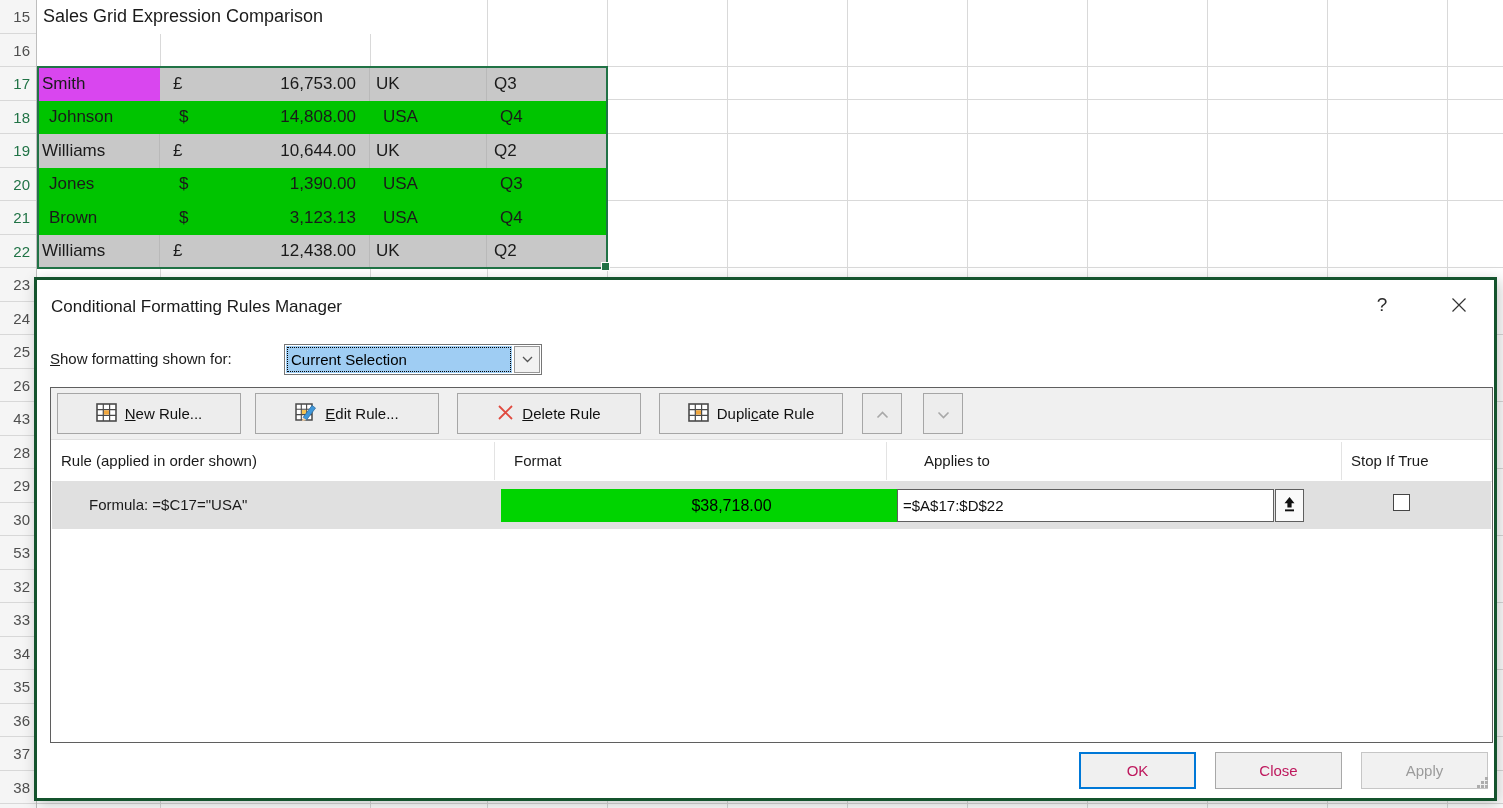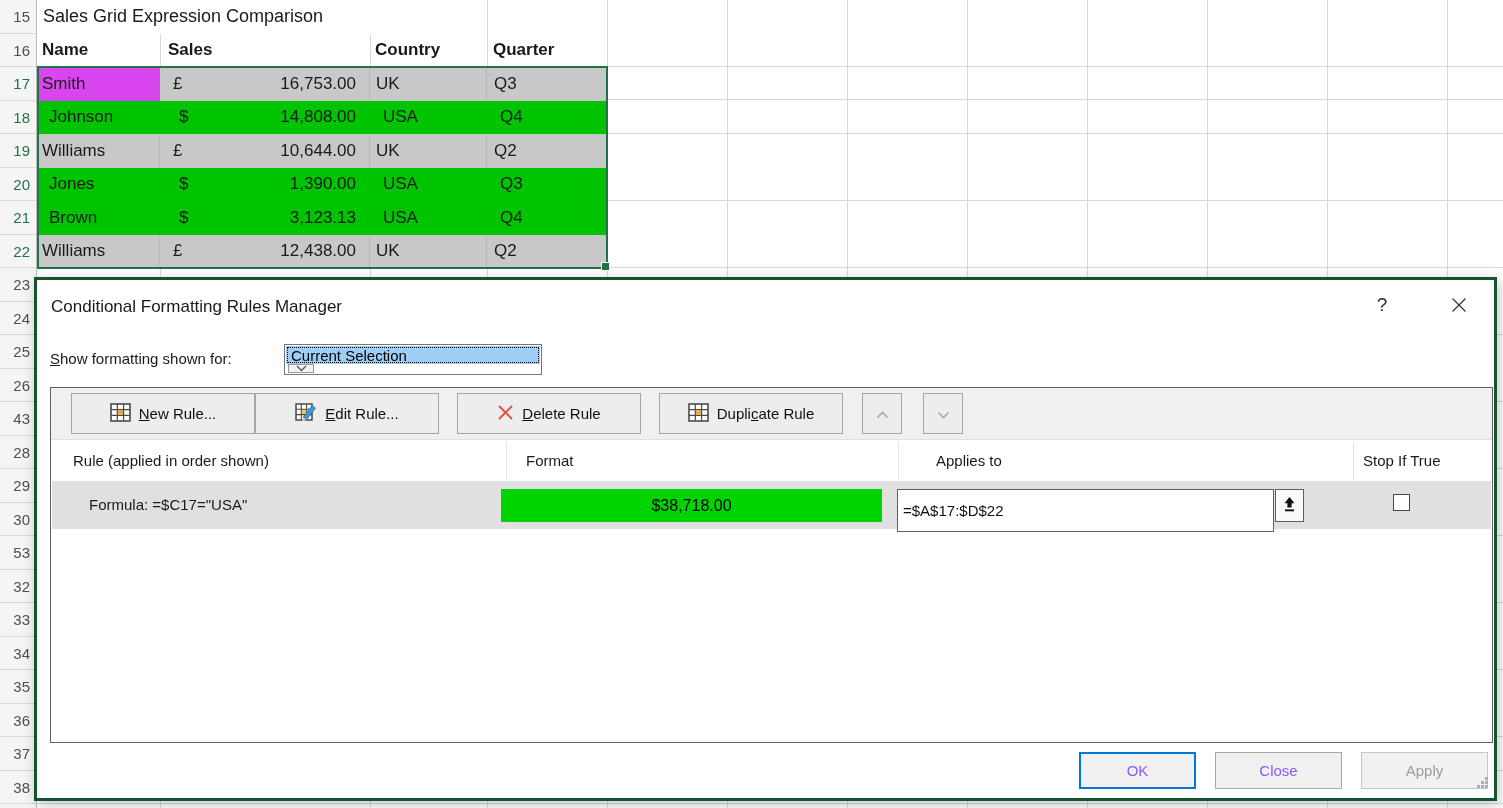--- a/index.html
+++ b/index.html
@@ -37,53 +37,53 @@
   .dialog{position:absolute;left:34px;top:277px;width:1463px;height:524px;background:#fff;
       border:3px solid #14532d;box-shadow:3px 4px 14px rgba(0,0,0,.22);box-sizing:border-box;}
   .dlg-title{position:absolute;left:14px;top:17px;font-size:17px;}
   .dlg-help{position:absolute;left:1332px;top:12px;width:26px;height:26px;font-size:19px;color:#2b2b2b;
       display:flex;align-items:center;justify-content:center;cursor:pointer;}
   .dlg-close{position:absolute;left:1406px;top:11px;width:32px;height:28px;
       display:flex;align-items:center;justify-content:center;cursor:pointer;}
   .show-label{position:absolute;left:13px;top:70px;font-size:15px;}
   .accel{text-decoration:underline;}
   .combo{position:absolute;left:247px;top:64px;width:258px;height:31px;border:1px solid #767676;
-      background:#fff;display:flex;box-sizing:border-box;padding:1px;cursor:pointer;flex-direction:column;}
+      background:#fff;display:flex;box-sizing:border-box;padding:1px;cursor:pointer;}
   .combo-value{flex:1;background:var(--combo-blue,#9fcdf3);font-size:15px;display:flex;align-items:center;
       padding-left:5px;outline:1px dotted #000;outline-offset:-2px;color:#000;}
   .combo-btn{width:26px;margin-left:2px;border:1px solid #989898;background:#f2f2f2;
       display:flex;align-items:center;justify-content:center;box-sizing:border-box;}
   .rules-box{position:absolute;left:13px;top:107px;width:1443px;height:356px;
       border:1px solid #5f5f5f;background:#fff;box-sizing:border-box;}
   .toolbar{position:absolute;left:0;top:0;right:0;height:51px;background:#f0f0f0;
       border-bottom:1px solid #e0e0e0;}
   .tbtn{position:absolute;top:5px;height:41px;background:#ededed;border:1px solid #a6a6a6;
       font-size:15px;display:flex;align-items:center;justify-content:center;gap:8px;
       box-sizing:border-box;font-family:inherit;color:#111;padding:0;cursor:pointer;}
-  .tb-new{left:20px;width:184px}.tb-edit{left:204px;width:184px}
+  .tb-new{left:6px;width:184px}.tb-edit{left:204px;width:184px}
   .tb-del{left:406px;width:184px}.tb-dup{left:608px;width:184px}
   .tb-up{left:811px;width:40px}.tb-down{left:872px;width:40px}
   .lh span.colhead{position:absolute;top:13px;font-size:15px;}
   .lh .sep{position:absolute;top:3px;height:38px;width:1px;background:#e3e3e3;}
-  .lh{position:absolute;top:51px;height:42px;left:12px;right:0;border-bottom:1px solid #ececec;}
+  .lh{position:absolute;top:51px;height:42px;left:0;right:0;border-bottom:1px solid #ececec;}
   .rule-row{position:absolute;left:1px;right:1px;top:93px;height:48px;background:#e0e0e0;cursor:default;}
   .rule-text{position:absolute;left:37px;top:0;line-height:48px;font-size:15px;}
   .swatch{position:absolute;left:449px;top:8px;width:381px;height:33px;
       background:var(--swatch-green,#00d400);display:flex;align-items:center;justify-content:center;
-      font-size:16px;color:#000;}
+      font-size:16px;color:#000;padding-left:40px;}
   .applies{position:absolute;left:845px;top:8px;width:407px;height:33px;}
-  .applies input{width:377px;height:43px;border:1px solid #5f5f5f;font-size:15px;
+  .applies input{width:377px;height:33px;border:1px solid #5f5f5f;font-size:15px;
       padding:0 0 0 5px;box-sizing:border-box;font-family:inherit;background:#fff;color:#111;}
   .collapse-btn{position:absolute;left:378px;top:0;width:29px;height:33px;border:1px solid #5f5f5f;
       background:#fafafa;box-sizing:border-box;display:flex;align-items:center;justify-content:center;
       padding:0;cursor:pointer;}
   .stop-cb{position:absolute;left:1341px;top:13px;width:17px;height:17px;appearance:none;
       -webkit-appearance:none;border:1px solid #454545;background:#fff;margin:0;}
   .btn{position:absolute;top:472px;height:37px;font-size:15px;font-family:inherit;
-      box-sizing:border-box;cursor:pointer;color:#8b5cf6;}
+      box-sizing:border-box;cursor:pointer;color:#be185d;}
   .btn-ok{left:1042px;width:117px;background:#f0f0f0;border:2px solid var(--ok-blue,#0078d7);}
   .btn-close{left:1178px;width:127px;background:#f0f0f0;border:1px solid #a8a8a8;}
   .btn-apply{left:1324px;width:127px;background:#f1f1f1;border:1px solid #c6c6c6;color:#9b9b9b;cursor:default;}
   .grip{position:absolute;right:5px;bottom:5px;}
 </style>
 </head>
 <body>
 
 <div class="stage">
 
@@ -123,26 +123,20 @@
       <div class="rn">33</div>
       <div class="rn">34</div>
       <div class="rn">35</div>
       <div class="rn">36</div>
       <div class="rn">37</div>
       <div class="rn">38</div>
     </div>
 
     <div class="title-cell">Sales Grid Expression Comparison</div>
 
-    <div class="srow" style="top:33.5px">
-      <div class="c cw0 hdr pl5">Name</div>
-      <div class="c cw1 hdr pl8">Sales</div>
-      <div class="c cw2 hdr pl5">Country</div>
-      <div class="c cw3 hdr pl6">Quarter</div>
-    </div>
 
     <div class="srow" style="top:67px">
       <div class="c cw0 bg-white pl5">Smith</div>
       <div class="c cw1 bg-gray sales">
         <span>£</span>
         <span>16,753.00</span>
       </div>
       <div class="c cw2 bg-gray pl6">UK</div>
       <div class="c cw3 bg-gray pl7">Q3</div>
     </div>

